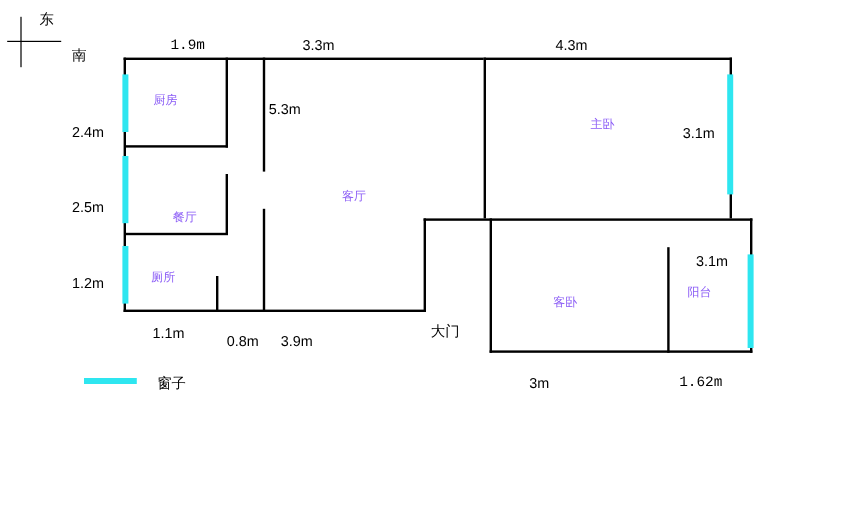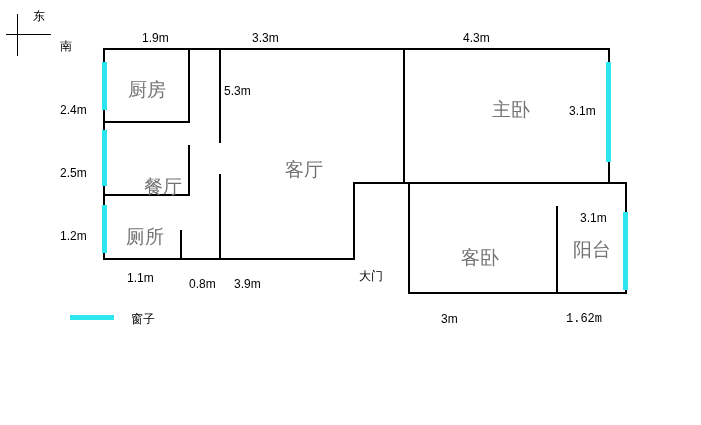--- a/index.html
+++ b/index.html
@@ -27,22 +27,22 @@
   }
   .lbl {
     position: absolute;
     font-size: 12px;
     color: #000000;
     white-space: nowrap;
     line-height: 1;
   }
   .lbl-room {
     position: absolute;
-    font-size: 19px;
-    color: #737373;
+    font-size: 10px;
+    color: #8b5cf6;
     white-space: nowrap;
     line-height: 1;
   }
   .compass-line {
     position: absolute;
     background: #000000;
   }
   .legend-bar {
     position: absolute;
     background: #2ee6f0;
@@ -104,21 +104,21 @@
   <div class="lbl-room" style="left:128px; top:80px;">厨房</div>
   <div class="lbl-room" style="left:144px; top:165px;margin-top:12px;">餐厅</div>
   <div class="lbl-room" style="left:126px; top:227px;">厕所</div>
   <div class="lbl-room" style="left:285px; top:160px;">客厅</div>
   <div class="lbl-room" style="left:492px; top:100px;">主卧</div>
   <div class="lbl-room" style="left:461px; top:248px;">客卧</div>
   <div class="lbl-room" style="left:573px; top:240px;">阳台</div>
 
   <div class="lbl" style="left:359px; top:270px;">大门</div>
 
-  <div class="lbl" style="left:142px; top:32px;">1.9m</div>
+  <div class="lbl" style="left:142px; top:32px;font-family:Liberation Mono, monospace;">1.9m</div>
   <div class="lbl" style="left:252px; top:32px;">3.3m</div>
   <div class="lbl" style="left:463px; top:32px;">4.3m</div>
 
   <div class="lbl" style="left:60px; top:104px;">2.4m</div>
   <div class="lbl" style="left:60px; top:167px;">2.5m</div>
   <div class="lbl" style="left:60px; top:230px;">1.2m</div>
 
   <div class="lbl" style="left:224px; top:85px;">5.3m</div>
   <div class="lbl" style="left:569px; top:105px;">3.1m</div>
   <div class="lbl" style="left:580px; top:212px;">3.1m</div>

